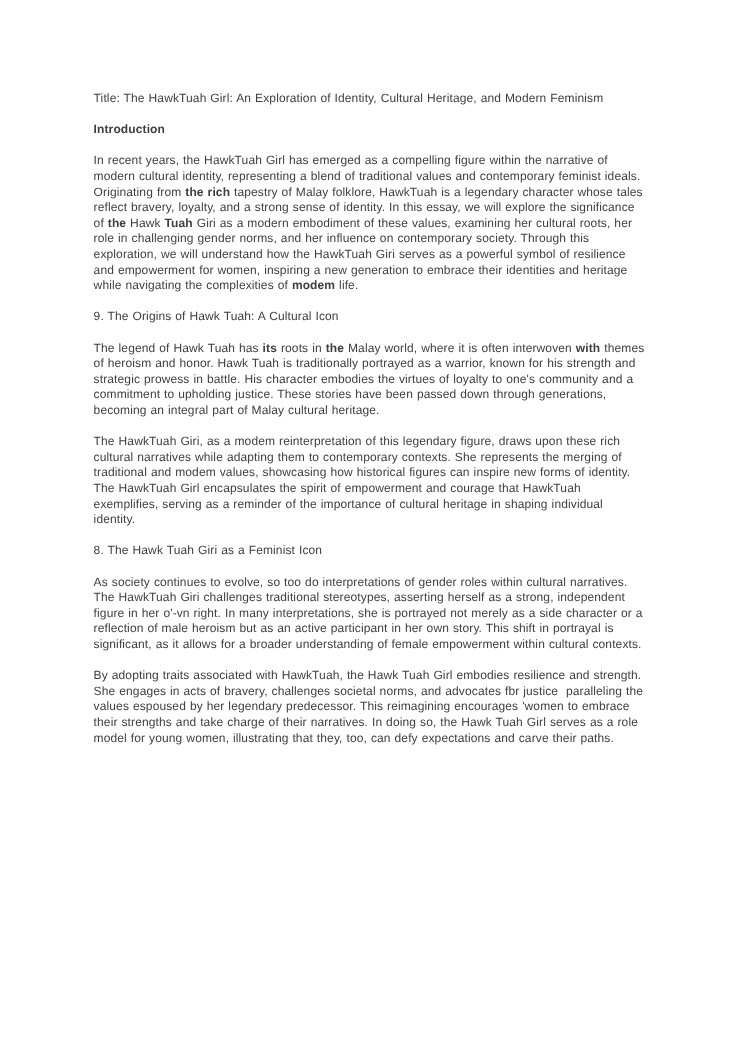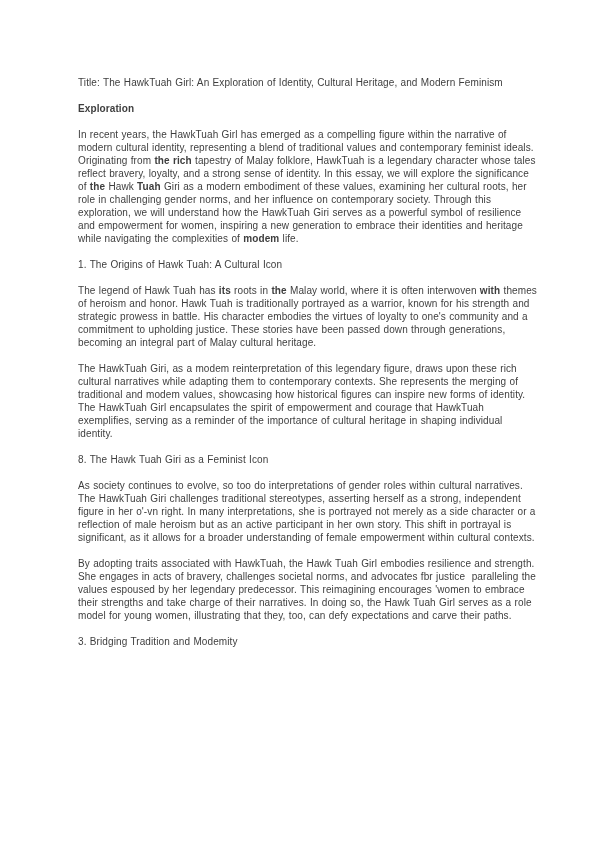--- a/index.html
+++ b/index.html
@@ -38,23 +38,22 @@
   .style-heading-bold {
     font-weight: bold;
   }
 </style>
 </head>
 <body>
 
 <div class="page">
   <div class="content">
       <p class="block style-title"><span class="run">Title: The HawkTuah Girl: An Exploration of Identity, Cultural Heritage, and Modern Feminism</span></p>
-      <p class="block style-heading-bold"><span class="run-bold">Exploration</span></p>
+      <p class="block style-heading-bold"><span class="run-bold">Introduction</span></p>
       <p class="block style-paragraph"><span class="run">In recent years, the HawkTuah Girl has emerged as a compelling figure within the narrative of modern cultural identity, representing a blend of traditional values and contemporary feminist ideals. Originating from </span><span class="run-bold">the rich</span><span class="run"> tapestry of Malay folklore, HawkTuah is a legendary character whose tales reflect bravery, loyalty, and a strong sense of identity. In this essay, we will explore the significance of </span><span class="run-bold">the</span><span class="run"> Hawk </span><span class="run-bold">Tuah</span><span class="run"> Giri as a modern embodiment of these values, examining her cultural roots, her role in challenging gender norms, and her influence on contemporary society. Through this exploration, we will understand how the HawkTuah Giri serves as a powerful symbol of resilience and empowerment for women, inspiring a new generation to embrace their identities and heritage while navigating the complexities of </span><span class="run-bold">modem</span><span class="run"> life.</span></p>
-      <p class="block style-heading"><span class="run">1. The Origins of Hawk Tuah: A Cultural Icon</span></p>
+      <p class="block style-heading"><span class="run">9. The Origins of Hawk Tuah: A Cultural Icon</span></p>
       <p class="block style-paragraph"><span class="run">The legend of Hawk Tuah has </span><span class="run-bold">its</span><span class="run"> roots in </span><span class="run-bold">the</span><span class="run"> Malay world, where it is often interwoven </span><span class="run-bold">with</span><span class="run"> themes of heroism and honor. Hawk Tuah is traditionally portrayed as a warrior, known for his strength and strategic prowess in battle. His character embodies the virtues of loyalty to one's community and a commitment to upholding justice. These stories have been passed down through generations, becoming an integral part of Malay cultural heritage.</span></p>
       <p class="block style-paragraph"><span class="run">The HawkTuah Giri, as a modem reinterpretation of this legendary figure, draws upon these rich cultural narratives while adapting them to contemporary contexts. She represents the merging of traditional and modem values, showcasing how historical figures can inspire new forms of identity. The HawkTuah Girl encapsulates the spirit of empowerment and courage that HawkTuah exemplifies, serving as a reminder of the importance of cultural heritage in shaping individual identity.</span></p>
       <p class="block style-heading"><span class="run">8. The Hawk Tuah Giri as a Feminist Icon</span></p>
       <p class="block style-paragraph"><span class="run">As society continues to evolve, so too do interpretations of gender roles within cultural narratives. The HawkTuah Giri challenges traditional stereotypes, asserting herself as a strong, independent figure in her o'-vn right. In many interpretations, she is portrayed not merely as a side character or a reflection of male heroism but as an active participant in her own story. This shift in portrayal is significant, as it allows for a broader understanding of female empowerment within cultural contexts.</span></p>
       <p class="block style-paragraph"><span class="run">By adopting traits associated with HawkTuah, the Hawk Tuah Girl embodies resilience and strength. She engages in acts of bravery, challenges societal norms, and advocates fbr justice &nbsp;paralleling the values espoused by her legendary predecessor. This reimagining encourages 'women to embrace their strengths and take charge of their narratives. In doing so, the Hawk Tuah Girl serves as a role model for young women, illustrating that they, too, can defy expectations and carve their paths.</span></p>
-      <p class="block style-heading"><span class="run">3. Bridging Tradition and Modemity</span></p>
     </div>
 </div>
 
 </body></html>

